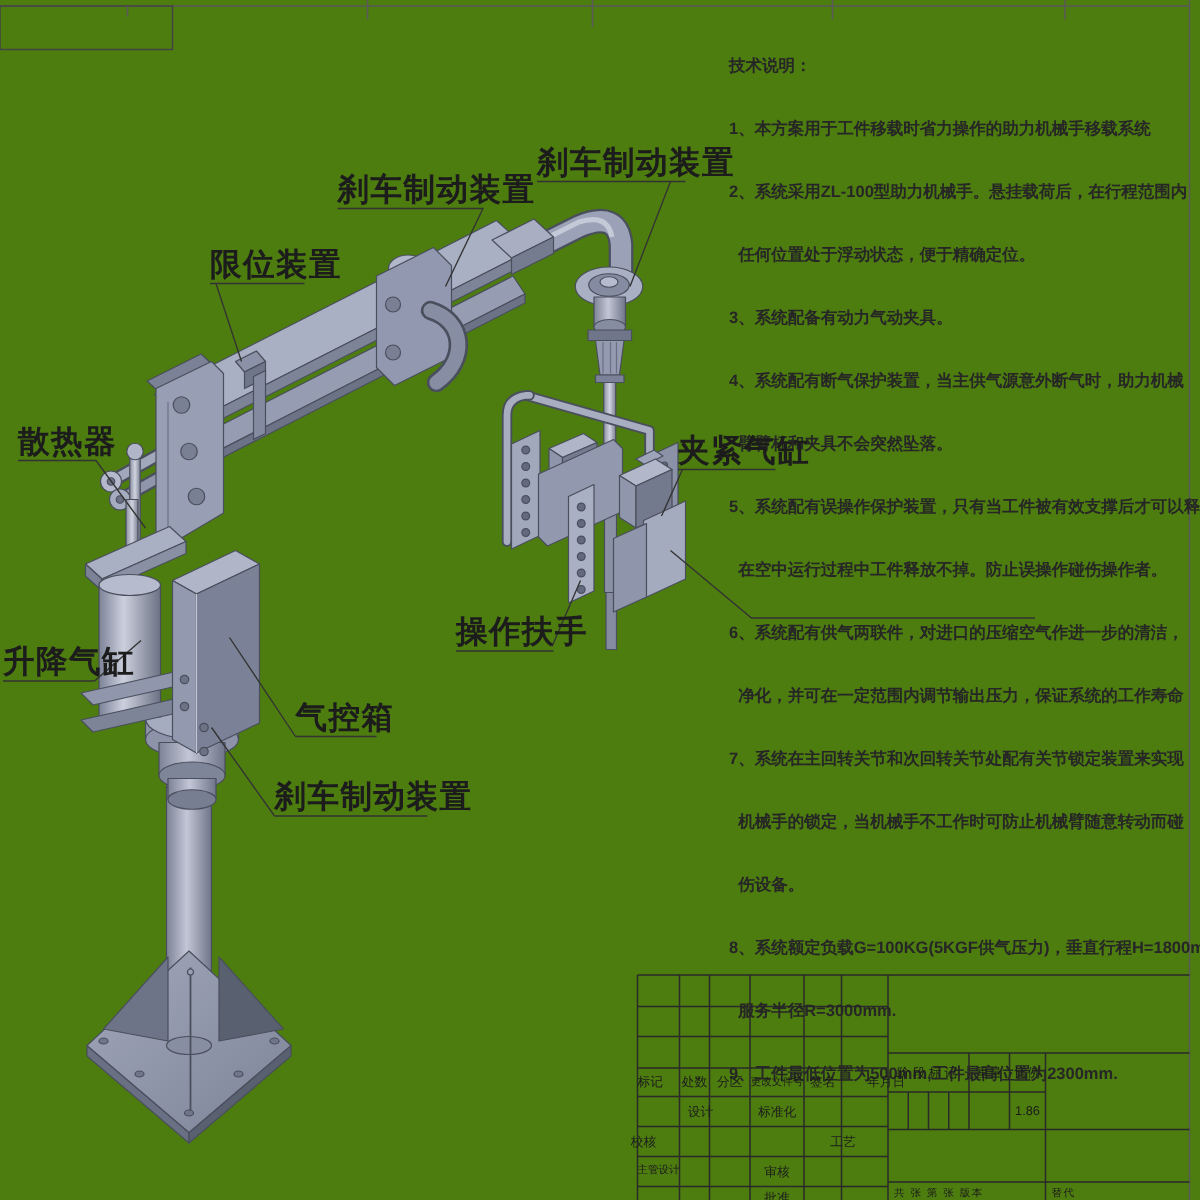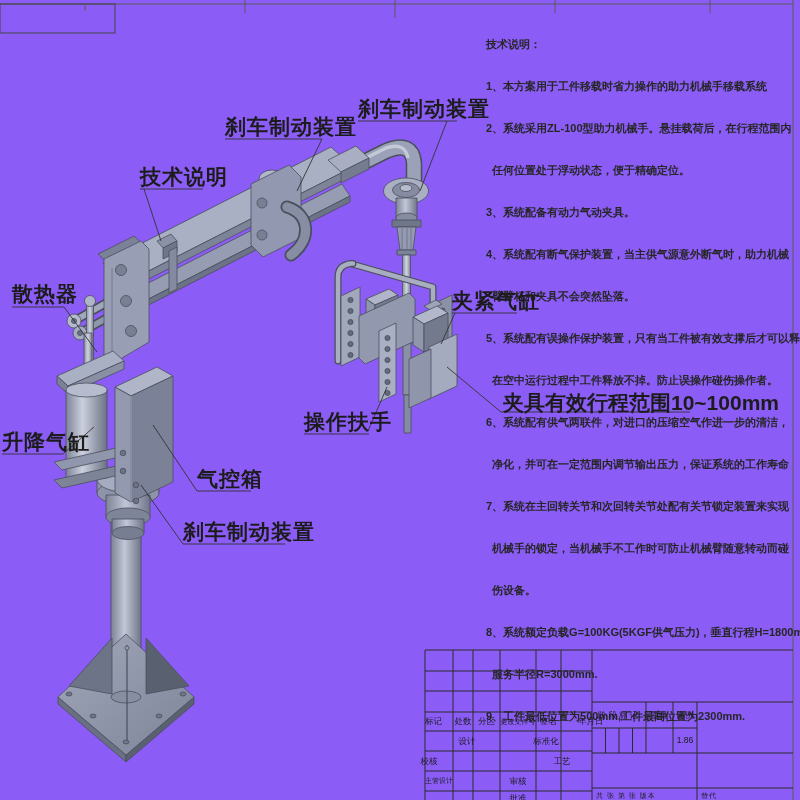--- a/index.html
+++ b/index.html
@@ -1,16 +1,16 @@
 <!DOCTYPE html>
 <html><head>
 <meta charset="utf-8">
 <style>
   html,body{margin:0;padding:0;background:#ffffff;}
-  #stage{position:relative;width:800px;height:800px;background:#8b5cf6;overflow:hidden;
+  #stage{position:relative;width:800px;height:800px;background:#4d7c0f;overflow:hidden;
          font-family:"Liberation Sans","DejaVu Sans",sans-serif;}
   #stage svg{position:absolute;left:0;top:0;}
   .plabel{position:absolute;color:#1c1c1c;font-size:21px;font-weight:600;
           letter-spacing:1px;text-align:center;white-space:nowrap;line-height:1.2;}
   .plabel.wide{letter-spacing:0px;}
   #notes{position:absolute;left:486px;top:9px;width:316px;color:#262626;
          font-size:11px;font-weight:700;line-height:14px;white-space:pre;}
   .tb{position:absolute;color:#1c1c1c;font-size:8.5px;text-align:center;
       white-space:nowrap;line-height:1;}
   .tb.small{font-size:7px;}
@@ -280,38 +280,37 @@
   <div>7、系统在主回转关节和次回转关节处配有关节锁定装置来实现</div>
   <div>  机械手的锁定，当机械手不工作时可防止机械臂随意转动而碰</div>
   <div>  伤设备。</div>
   <div>8、系统额定负载G=100KG(5KGF供气压力)，垂直行程H=1800mm,</div>
   <div>  服务半径R=3000mm.</div>
   <div>9、工件最低位置为500mm,工件最高位置为2300mm.</div>
 </div>
 
 <div class="plabel" style="left:225px;top:114px;width:97px;">刹车制动装置</div>
 <div class="plabel" style="left:358px;top:96px;width:99px;">刹车制动装置</div>
-<div class="plabel" style="left:140px;top:164px;width:63px;">技术说明</div>
+<div class="plabel" style="left:140px;top:164px;width:63px;">限位装置</div>
 <div class="plabel" style="left:12px;top:282px;width:52px;font-family:Liberation Serif, serif;">散热器</div>
 <div class="plabel" style="left:2px;top:429px;width:61px;">升降气缸</div>
 <div class="plabel" style="left:197px;top:466px;width:54px;">气控箱</div>
 <div class="plabel" style="left:183px;top:519px;width:102px;">刹车制动装置</div>
 <div class="plabel" style="left:304px;top:409px;width:65px;">操作扶手</div>
 <div class="plabel" style="left:452px;top:288px;width:65px;">夹紧气缸</div>
-<div class="plabel wide" style="left:503px;top:390px;width:190px;text-align:left;">夹具有效行程范围10~100mm</div>
 
 <div class="tb" style="left:425px;top:717px;width:16px;">标记</div>
 <div class="tb" style="left:453px;top:717px;width:20px;">处数</div>
 <div class="tb" style="left:473px;top:717px;width:27px;">分区</div>
 <div class="tb small" style="left:500px;top:718px;width:36px;">更改文件号</div>
 <div class="tb" style="left:536px;top:717px;width:25px;">签名</div>
 <div class="tb" style="left:578px;top:717px;width:17px;">年月日</div>
 
 <div class="tb" style="left:425px;top:737px;width:28px;margin-left:28px;">设计</div>
-<div class="tb" style="left:500px;top:737px;width:36px;padding-left:28px;">标准化</div>
+<div class="tb" style="left:500px;top:737px;width:36px;">标准化</div>
 <div class="tb" style="left:415px;top:757px;width:28px;">校核</div>
 <div class="tb" style="left:500px;top:757px;width:36px;padding-left:44px;">工艺</div>
 <div class="tb small" style="left:424px;top:777px;width:30px;">主管设计</div>
 <div class="tb" style="left:500px;top:777px;width:36px;">审核</div>
 <div class="tb" style="left:500px;top:794px;width:36px;height:6px;overflow:hidden;">批准</div>
 
 <div class="tb" style="left:592px;top:711px;width:54px;letter-spacing:2px;">阶段标记</div>
 <div class="tb" style="left:646px;top:711px;width:27px;">重量</div>
 <div class="tb" style="left:673px;top:711px;width:24px;">比例</div>
 <div class="tb" style="left:673px;top:736px;width:24px;">1.86</div>

